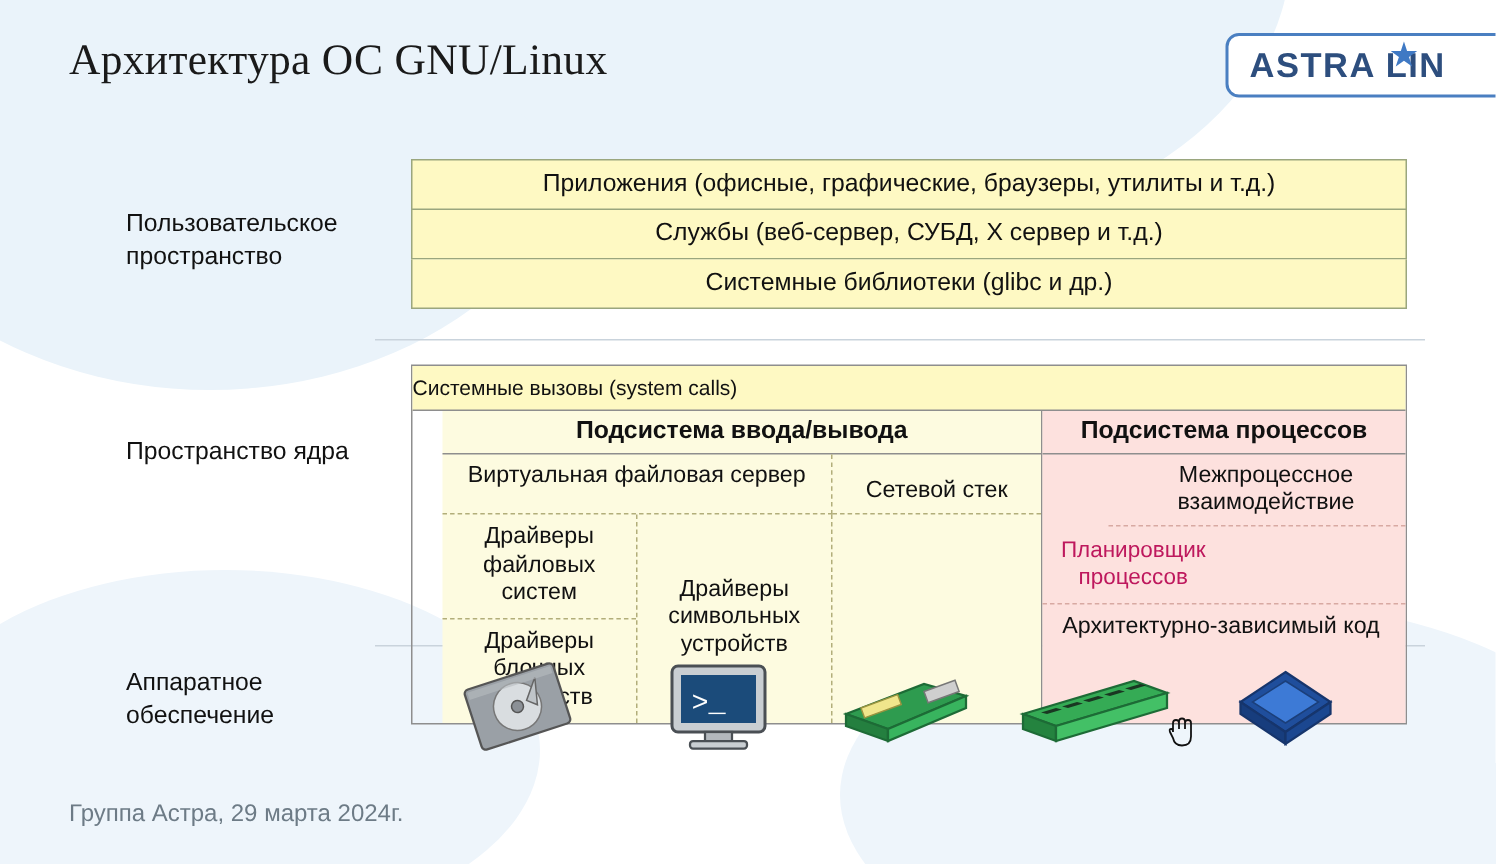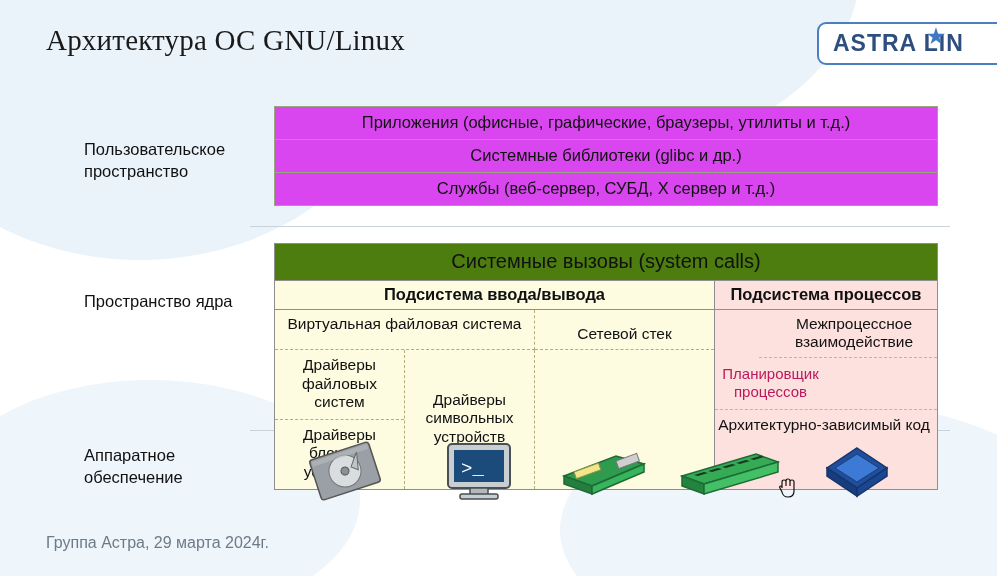--- a/index.html
+++ b/index.html
@@ -83,52 +83,52 @@
 
   
   .userspace {
     position: absolute;
     left: 274px;
     top: 106px;
     width: 664px;
   }
   .band {
     border: 1px solid #9aa67e;
-    background: #d946ef;
+    background: #fef9c3;
     text-align: center;
     font-size: 16.5px;
     color: #111;
     padding: 6px 0 7px 0;
     box-sizing: border-box;
   }
   .band + .band { border-top: none; }
 
   
   .kernel {
     position: absolute;
     left: 274px;
     top: 243px;
     width: 664px;
     border: 1px solid #8e8e8e;
     box-sizing: border-box;
   }
   .syscalls {
-    background: #4d7c0f;
+    background: #fef9c3;
     border-bottom: 1px solid #8e8e8e;
-    text-align: center;
-    font-size: 20px;
+    font-size: 14px;
     color: #111;
     padding: 6px 0 7px 0;
   }
   .kernel-cols { display: flex; }
   .col-io {
-    width: 440px;
+    width: 400px;
     border-right: 1px solid #8e8e8e;
     box-sizing: border-box;
     background: #fdfbe0;
+    margin-left: 20px;
   }
   .col-proc {
     flex: 1;
     box-sizing: border-box;
     background: #fde1de;
   }
   .col-head {
     text-align: center;
     font-size: 16.5px;
     font-weight: bold;
@@ -258,32 +258,32 @@
 
   <div class="row-label lbl-user">Пользовательское пространство</div>
   <div class="row-label lbl-kernel">Пространство ядра</div>
   <div class="row-label lbl-hw">Аппаратное обеспечение</div>
 
   <div class="divider div-1"></div>
   <div class="divider div-2"></div>
 
   <div class="userspace">
     <div class="band">Приложения (офисные, графические, браузеры, утилиты и т.д.)</div>
+    <div class="band">Службы (веб-сервер, СУБД, X сервер и т.д.)</div>
     <div class="band">Системные библиотеки (glibc и др.)</div>
-    <div class="band">Службы (веб-сервер, СУБД, X сервер и т.д.)</div>
   </div>
 
   <div class="kernel">
     <div class="syscalls">Системные вызовы (system calls)</div>
     <div class="kernel-cols">
       <div class="col-io">
         <div class="col-head">Подсистема ввода/вывода</div>
         <div class="io-body">
           <div class="io-top">
-            <div class="io-vfs">Виртуальная файловая система</div>
+            <div class="io-vfs">Виртуальная файловая сервер</div>
             <div class="io-net-head">Сетевой стек</div>
           </div>
           <div class="io-bottom">
             <div class="io-fs-col">
               <div class="cell cell-split">Драйверы файловых систем</div>
               <div class="cell">Драйверы блочных устройств</div>
             </div>
             <div class="io-sym-col">
               <div class="cell">Драйверы символьных устройств</div>
             </div>

